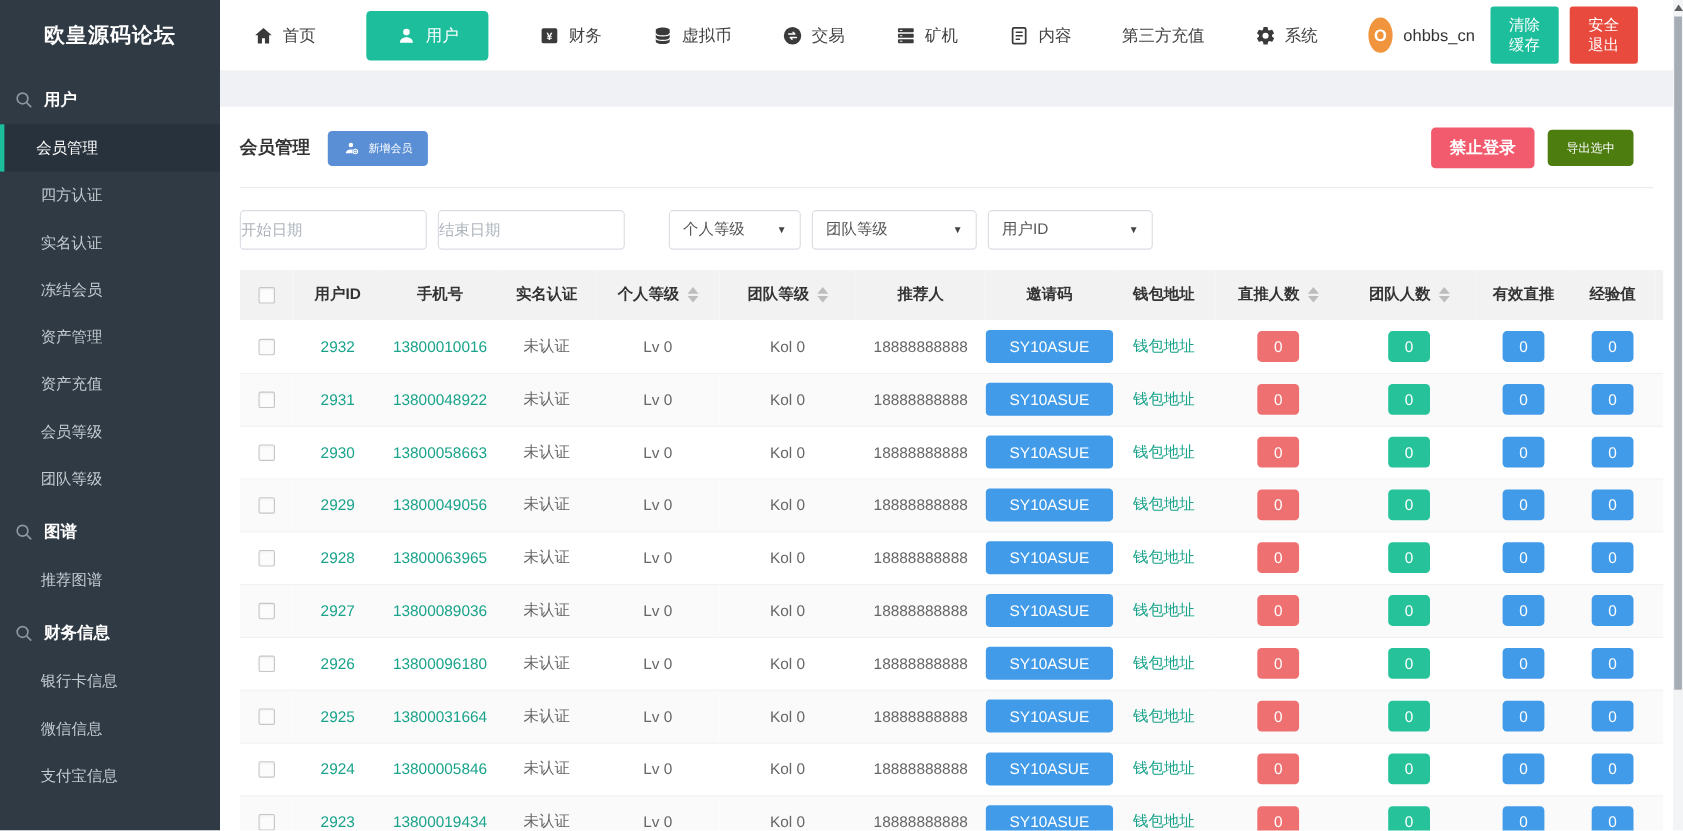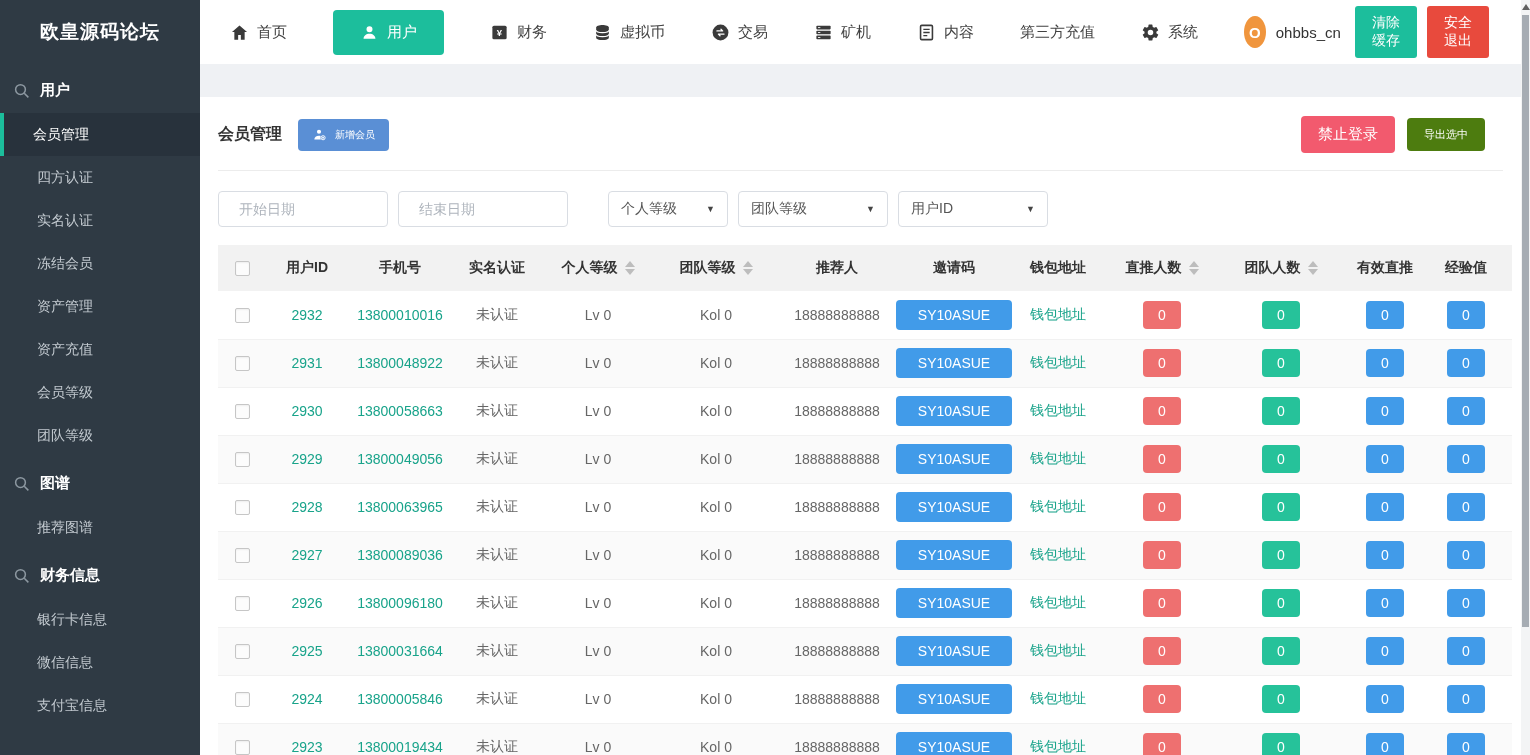--- a/index.html
+++ b/index.html
@@ -31,26 +31,26 @@
   .subbar { height:33px; background:#EFF1F4; }
 
   
   .content { padding:0 18px; }
   .title-row { margin-top:19px; display:flex; align-items:center; }
   .page-title { font-size:16px; font-weight:bold; color:#333; }
   .btn { border:none; color:#fff; border-radius:4px; cursor:pointer; font-family:inherit; }
   .btn.add { background:#5A8FD5; font-size:10px; padding:8px 14px; margin-left:16px; display:flex; align-items:center; }
   .btn.add svg { width:16px; height:16px; margin-right:7px; }
   .spacer { flex:1; }
-  .btn.forbid { background:#F25A6E; font-size:15px; padding:9px 17px; margin-right:12px; }
+  .btn.forbid { background:#F25A6E; font-size:15px; padding:9px 17px; margin-right:12px;font-weight:bold; }
   .btn.export { background:#4d7c0f; font-size:11px; padding:9px 17px; margin-right:18px; }
   .divider { border-bottom:1px solid #ECECEC; margin-top:17px; }
 
   .filter-row { margin-top:20px; display:flex; align-items:center; }
-  .f-input { height:36px; border:1px solid #D9DDE3; border-radius:4px; padding:0 20px; font-size:14px; font-family:inherit; color:#0f766e; background:#fff; }
+  .f-input { height:36px; border:1px solid #D9DDE3; border-radius:4px; padding:0 0; font-size:14px; font-family:inherit; color:#0f766e; background:#fff; }
   .f-input::placeholder { color:#AEB4BC; }
   .date { width:170px; margin-right:10px; }
   .f-select { position:relative; height:36px; border:1px solid #D9DDE3; border-radius:4px; background:#fff; display:flex; align-items:center; padding:0 12px; font-size:14px; color:#555; cursor:pointer; margin-right:10px; }
   .f-select .caret { margin-left:auto; font-size:9px; color:#444; padding-left:14px; }
   .sel-personal { width:120px; margin-left:30px; }
   .sel-team { width:150px; }
   .sel-field { width:150px; }
   .search-wrap { position:relative; width:400px; }
   .search-wrap input { width:100%; padding-right:36px; }
   .search-wrap svg { position:absolute; right:11px; top:9px; width:18px; height:18px; color:#AEB4BC; }

